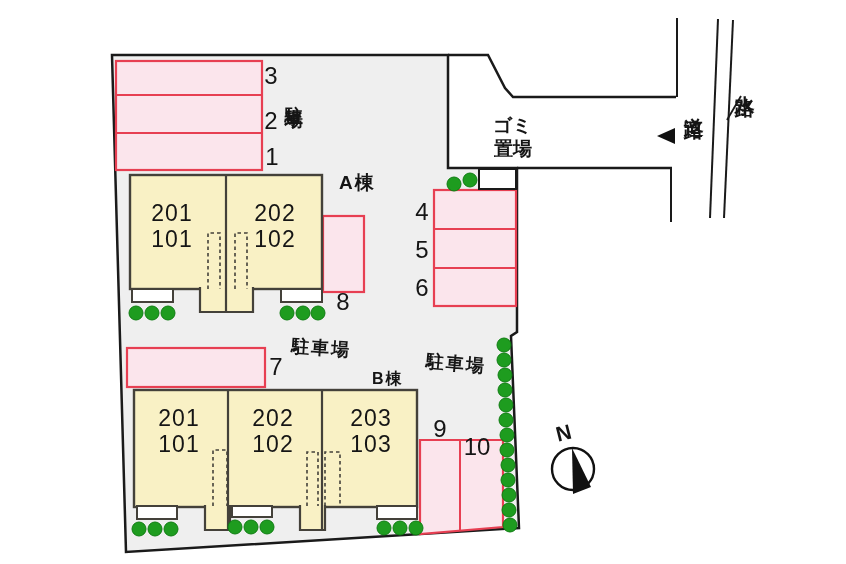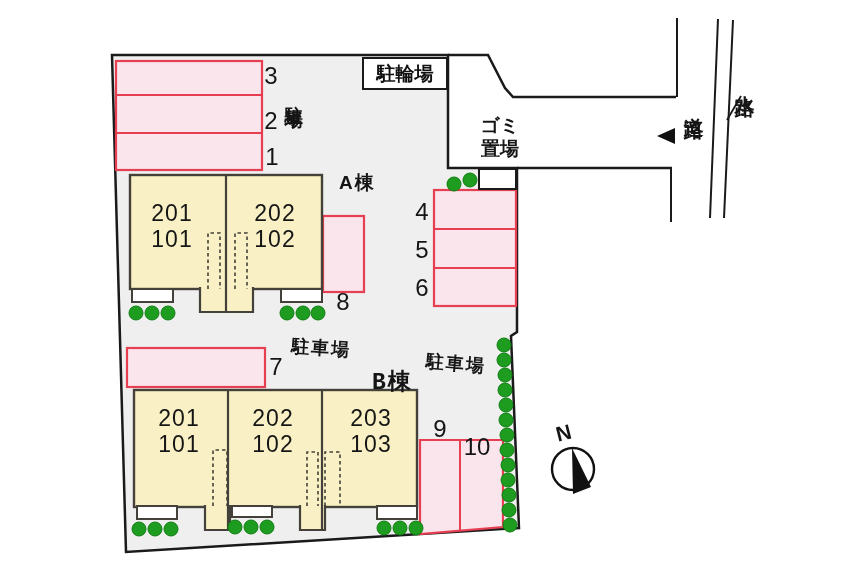--- a/index.html
+++ b/index.html
@@ -7,21 +7,21 @@
           font-family:"Liberation Sans",sans-serif;color:#111;}
   svg{position:absolute;left:0;top:0;}
   .lbl{position:absolute;color:#151515;white-space:nowrap;line-height:1.15;}
   .vert{writing-mode:vertical-rl;text-orientation:upright;}
   .num{font-size:24px;font-weight:500;transform:translate(-50%,-50%);}
   .unit{font-size:23px;line-height:26px;text-align:right;transform:translate(-50%,-50%);
         letter-spacing:1px;font-weight:500;}
   .jp{font-size:18px;font-weight:600;}
   .box{position:absolute;background:#fff;border:2px solid #1a1a1a;display:flex;
        align-items:center;justify-content:center;}
-  .twoline{white-space:pre-line;text-align:center;}
+  .twoline{white-space:pre-line;text-align:right;}
 </style>
 </head>
 <body>
 
 <div class="canvas">
 
   <svg width="846" height="564" viewBox="0 0 846 564">
 
     <polygon points="112,55 448,55 448,168 517,168 517,332 511,336 519,528 126,552" fill="#EFEFEF" stroke="#1A1A1A" stroke-width="2.5"></polygon>
 
@@ -101,36 +101,33 @@
       <circle cx="509" cy="510" r="7"></circle>
       <circle cx="510" cy="525" r="7"></circle>
     </g>
 
     <g>
       <circle cx="573" cy="469" r="21" fill="#fff" stroke="#111" stroke-width="2.4"></circle>
       <path d="M572,448 L591,487 L573,494 Z" fill="#111"></path>
     </g>
   </svg>
 
-  <div class="box" style="left:362px;top:57px;width:82px;height:29px;">
-    <span class="jp" style="font-size:19px;">駐輪場</span>
-  </div>
   <div class="box" style="left:478px;top:168px;width:35px;height:18px;"></div>
 
   <div class="lbl jp twoline" style="left:468px;top:114px;width:64px;font-size:19px;line-height:23px;">ゴミ
 置場</div>
 
   <div class="lbl jp vert" style="left:283px;top:91px;font-size:18px;letter-spacing:3px;">駐車場</div>
 
   <div class="lbl jp" style="left:292px;top:336px;font-size:18px;letter-spacing:2px;transform:rotate(4deg);transform-origin:left top;">駐車場</div>
 
   <div class="lbl jp" style="left:427px;top:351px;font-size:18px;letter-spacing:2px;transform:rotate(5deg);transform-origin:left top;">駐車場</div>
 
   <div class="lbl jp" style="left:339px;top:172px;font-size:19px;letter-spacing:2px;">A棟</div>
-  <div class="lbl jp" style="left:372px;top:370px;font-size:23px;letter-spacing:2px;font-family:Liberation Mono, monospace;">B棟</div>
+  <div class="lbl jp" style="left:372px;top:370px;font-size:16px;letter-spacing:2px;">B棟</div>
 
   <div class="lbl jp vert" style="left:682px;top:102px;font-size:20px;letter-spacing:2px;">道路</div>
   <div class="lbl jp vert" style="left:733px;top:80px;font-size:20px;letter-spacing:2px;">水路</div>
 
   <div class="lbl" style="left:556px;top:421px;font-size:21px;font-weight:700;transform:rotate(-14deg);">N</div>
 
   <div class="lbl num" style="left:272px;top:157px;">1</div>
   <div class="lbl num" style="left:271px;top:121px;">2</div>
   <div class="lbl num" style="left:271px;top:76px;">3</div>
   <div class="lbl num" style="left:422px;top:212px;">4</div>

